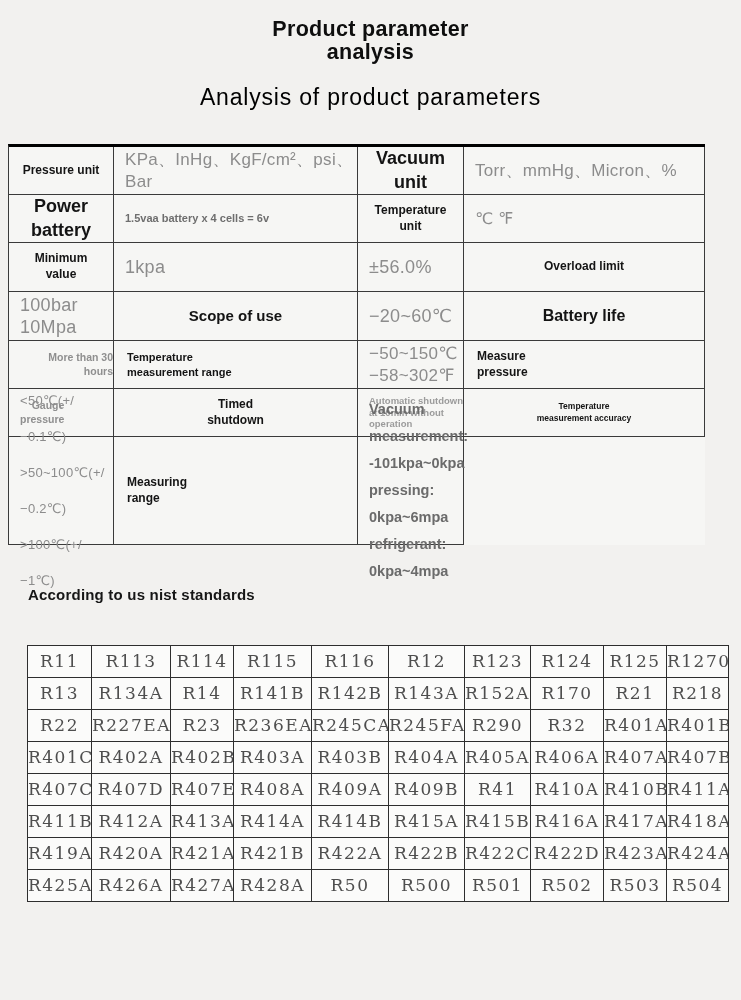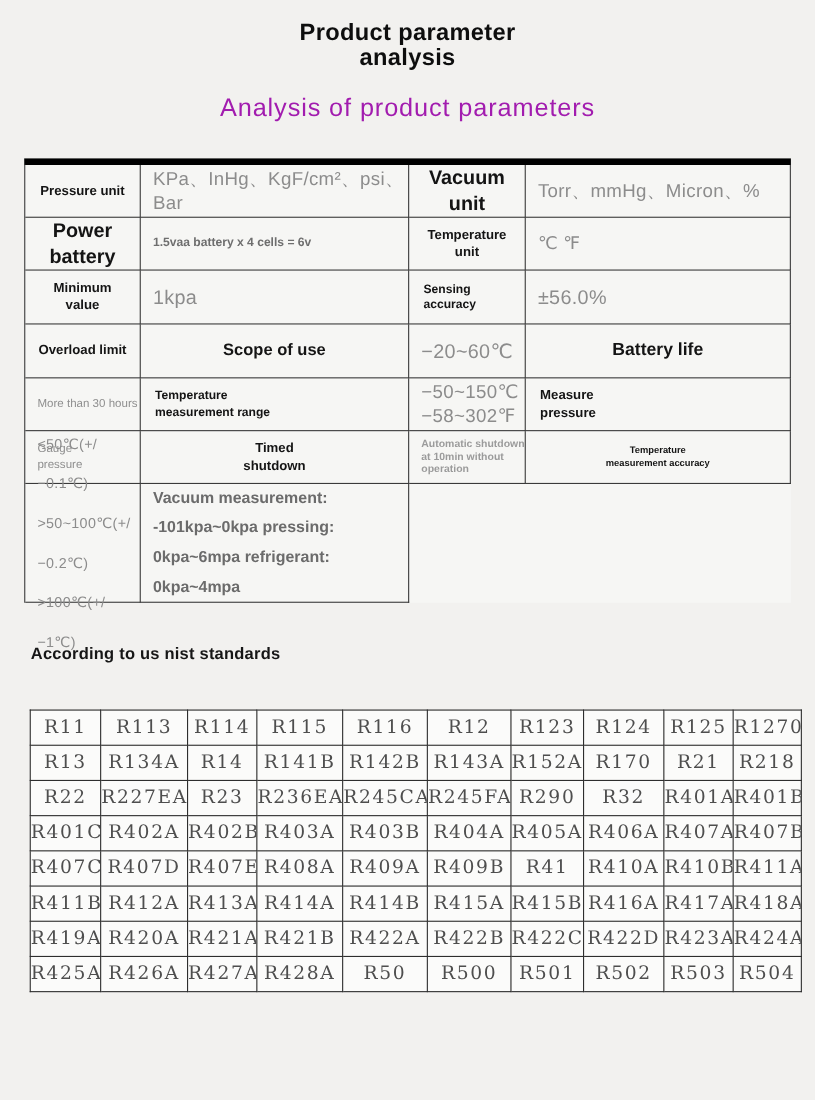--- a/index.html
+++ b/index.html
@@ -9,53 +9,53 @@
     font-family:"Liberation Sans","DejaVu Sans",sans-serif;
   }
   
   .title {
     position:absolute; top:18px; left:0; width:741px; text-align:center;
     font-size:21.5px; line-height:23px; font-weight:700; color:#0e0e0e;
     letter-spacing:.3px;
   }
   .subtitle {
     position:absolute; top:84px; left:0; width:741px; text-align:center;
-    font-size:23px; font-weight:400; color:#a21caf; letter-spacing:.8px;
+    font-size:23px; font-weight:400; color:#000000; letter-spacing:.8px;
   }
   .nist-heading {
     position:absolute; left:28px; top:586px;
     font-size:15px; font-weight:700; color:#161616; letter-spacing:.2px;
   }
   
   .ptable {
-    position:absolute; left:22px; top:144px; width:696px;
+    position:absolute; left:8px; top:144px; width:696px;
     display:grid;
     grid-template-columns:105px 244px 106px 241px;
     grid-template-rows:48px 48px 49px 49px 48px 48px 108px;
     background:#f6f6f4;
-    border-top:6px solid #000000; border-left:1px solid #3a3a3a;
+    border-top:3px solid #000000; border-left:1px solid #3a3a3a;
   }
   .pcell {
     border-right:1px solid #3a3a3a; border-bottom:1px solid #3a3a3a;
     display:flex; align-items:center; white-space:pre-line; box-sizing:border-box;
   }
   .pl { justify-content:center; text-align:center; font-weight:700;
         color:#141414; font-size:12px; line-height:1.3; padding:0 4px; }
   .pl-13 { font-size:18px; }
   .pl-md { font-size:15px; }
   .pl-lg { font-size:16px; }
   .pl-sm { font-size:11px; }
   .pl-xs { font-size:8.5px; }
   .pl-left { justify-content:flex-start; text-align:left; padding-left:13px; }
   .pv { color:#8c8c8c; padding-left:11px; font-size:17px; letter-spacing:.3px;
         line-height:1.25; font-weight:400; }
   .pv-16 { font-size:16px; }
   .pv-lg { font-size:18px; }
   .pv-sm { font-size:11px; font-weight:700; color:#6e6e6e; letter-spacing:0;text-align:right; }
-  .pv-xs { font-size:10.5px; font-weight:400; color:#8f8f8f; letter-spacing:0; }
+  .pv-xs { font-size:10.5px; font-weight:700; color:#8f8f8f; letter-spacing:0;text-align:right; }
   .pv-xxs { font-size:9.5px; font-weight:600; color:#9b9b9b; letter-spacing:0; }
   .pv-ml { line-height:36px; font-size:13px; }
   .pv-bold { font-size:14.5px; font-weight:700; color:#6b6b6b;
              line-height:27px; letter-spacing:0; }
   
   .rtable {
     position:absolute; left:27px; top:645px; width:701px;
     border-collapse:collapse; table-layout:fixed;
     font-family:"DejaVu Serif","Liberation Serif",serif;
   }
@@ -89,25 +89,24 @@
 
     <div class="pcell pl pl-13">Power battery</div>
     <div class="pcell pv pv-sm">1.5vaa battery x 4 cells = 6v</div>
     <div class="pcell pl">Temperature
 unit</div>
     <div class="pcell pv pv-16">℃ ℉</div>
 
     <div class="pcell pl">Minimum
 value</div>
     <div class="pcell pv pv-lg">1kpa</div>
-    <div class="pcell pl pl-left pl-sm">Sensing
-accuracy</div>
     <div class="pcell pv pv-lg">±56.0%</div>
 
     <div class="pcell pl">Overload limit</div>
+    <div class="pcell pv pv-lg">100bar  10Mpa</div>
     <div class="pcell pl pl-md">Scope of use</div>
     <div class="pcell pv pv-lg">−20~60℃</div>
 
     <div class="pcell pl pl-lg">Battery life</div>
     <div class="pcell pv pv-xs">More than 30 hours</div>
     <div class="pcell pl pl-left pl-sm">Temperature
 measurement range</div>
     <div class="pcell pv">−50~150℃  −58~302℉</div>
 
     <div class="pcell pl pl-left">Measure
@@ -116,20 +115,22 @@
 pressure</div>
     <div class="pcell pl">Timed
 shutdown</div>
     <div class="pcell pv pv-xxs">Automatic shutdown at 10min without operation</div>
 
     <div class="pcell pl pl-xs">Temperature
 measurement accuracy</div>
     <div class="pcell pv pv-ml">&lt;50℃(+/−0.1℃)
 &gt;50~100℃(+/−0.2℃)
 &gt;100℃(+/−1℃)</div>
+    <div class="pcell pl pl-left">Measuring
+range</div>
     <div class="pcell pv pv-bold">Vacuum measurement:
 -101kpa~0kpa pressing:
 0kpa~6mpa refrigerant:
 0kpa~4mpa</div>
   </div>
 
   <div class="nist-heading">According to us nist standards</div>
 
   <table class="rtable">
     <colgroup>

